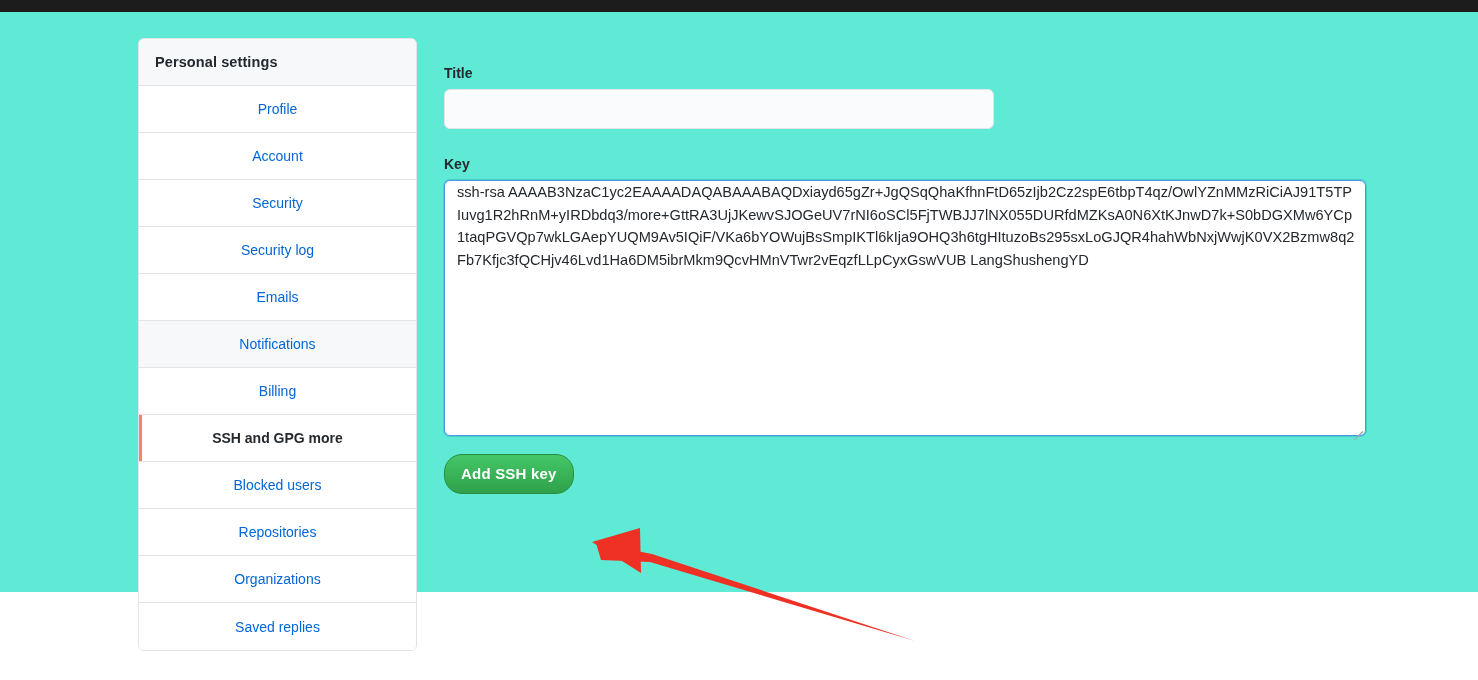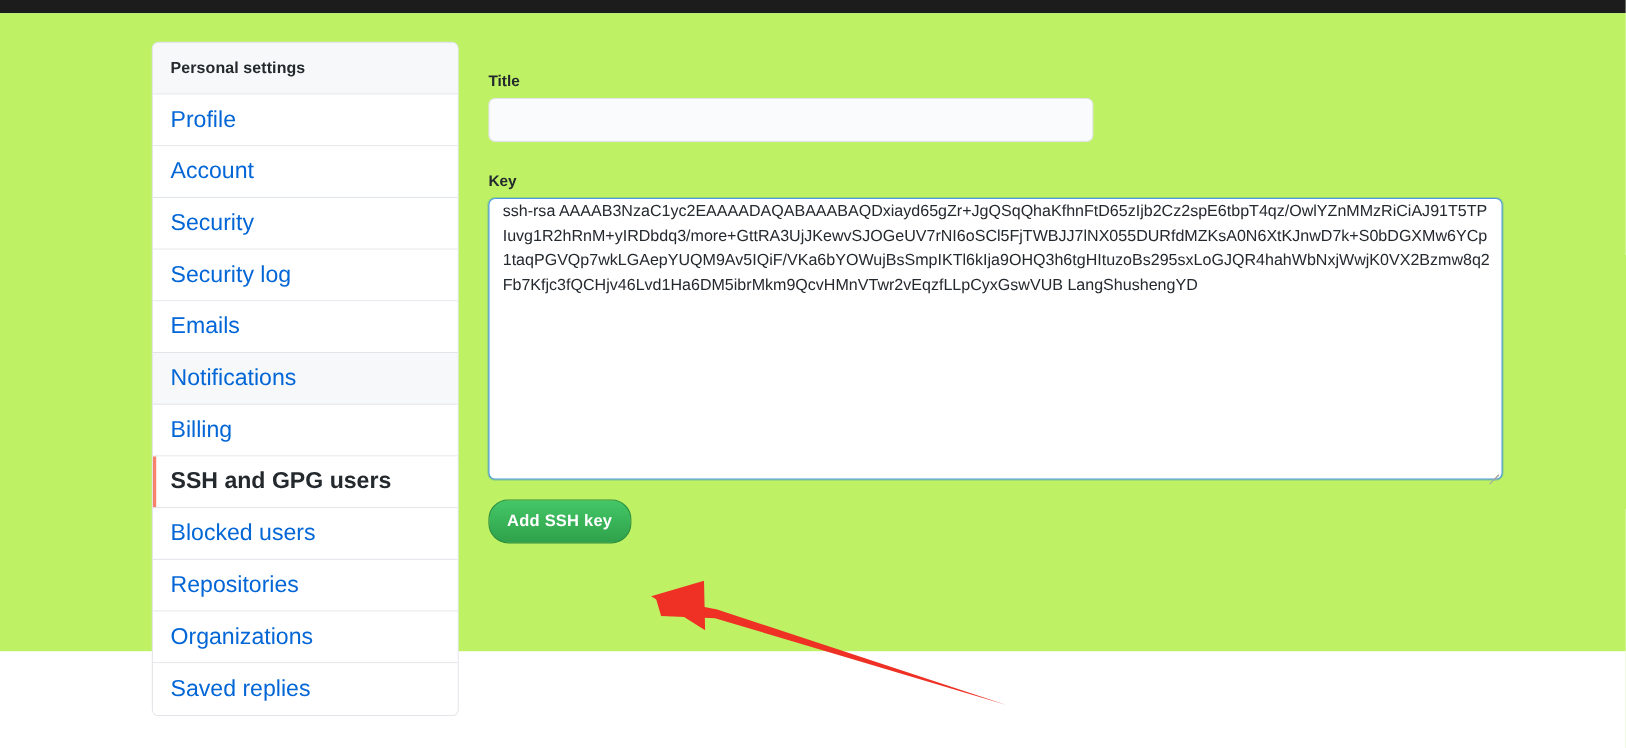--- a/index.html
+++ b/index.html
@@ -27,21 +27,21 @@
     height: 12px;
     background: #1c1c1c;
   }
 
   
   .page {
     position: absolute;
     left: 0; top: 12px;
     width: 1478px;
     height: 580px;
-    background: #bef264;
+    background: #5eead4;
   }
 
   
   .sidebar {
     position: absolute;
     left: 138px;
     top: 26px;
     width: 279px;
     border: 1px solid #e1e4e8;
     border-radius: 6px;
@@ -61,25 +61,26 @@
     letter-spacing: 0.1px;
   }
   .sidebar-item {
     position: relative;
     height: 47px;
     display: flex;
     align-items: center;
     padding: 0 16px;
     border-bottom: 1px solid #e1e4e8;
     color: #0366d6;
-    font-size: 21px;
+    font-size: 14px;
     cursor: pointer;
     background: #ffffff;
     text-decoration: none;
     white-space: nowrap;
+    justify-content: center;
   }
   .sidebar-item:last-child { border-bottom: none; }
   .sidebar-item.alt { background: #f6f8fa; }
   .sidebar-item.selected {
     color: #24292e;
     font-weight: bold;
   }
   .sidebar-item.selected::before {
     content: "";
     position: absolute;
@@ -227,21 +228,21 @@
     <a class="sidebar-item">
       <span>Emails</span>
     </a>
     <a class="sidebar-item alt">
       <span>Notifications</span>
     </a>
     <a class="sidebar-item">
       <span>Billing</span>
     </a>
     <a class="sidebar-item selected">
-      <span>SSH and GPG users</span>
+      <span>SSH and GPG more</span>
     </a>
     <a class="sidebar-item">
       <span>Blocked users</span>
     </a>
     <a class="sidebar-item">
       <span>Repositories</span>
     </a>
     <a class="sidebar-item">
       <span>Organizations</span>
     </a>

